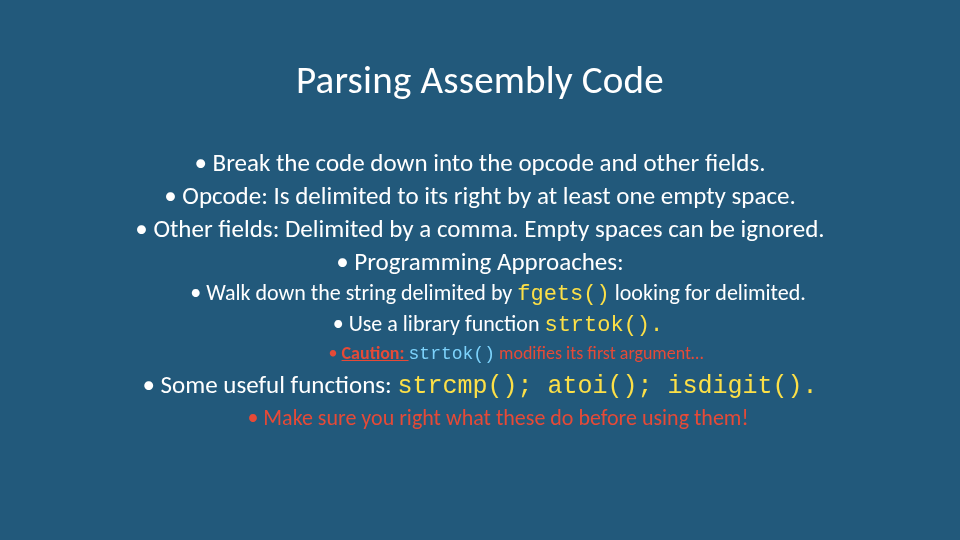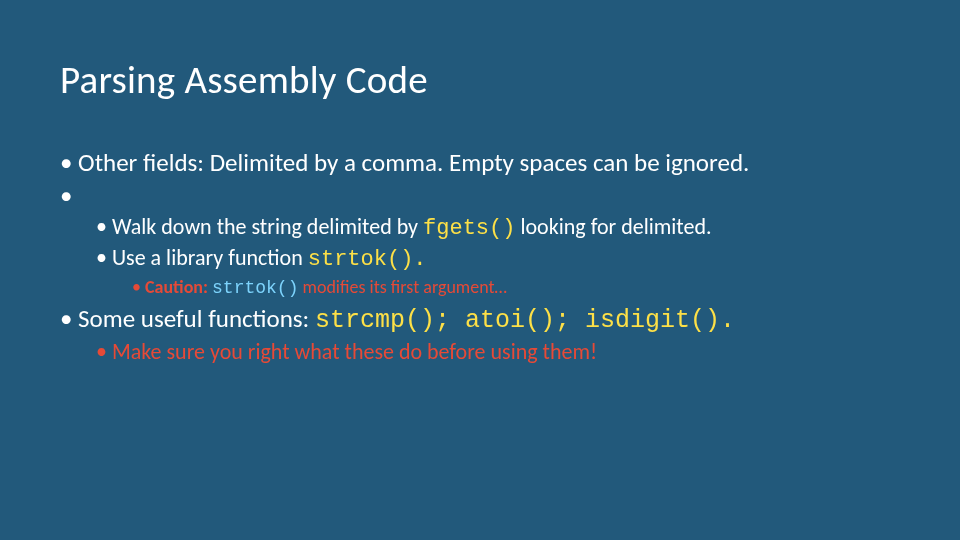--- a/index.html
+++ b/index.html
@@ -1,15 +1,15 @@
 <!DOCTYPE html>
 <html><head>
 <meta charset="utf-8">
 <style>
-  * { margin: 0; padding: 0; box-sizing: border-box; }
+  * { margin: 0; padding: 0; box-sizing: border-box; text-align: center; }
   html, body { width: 960px; height: 540px; overflow: hidden; }
   body {
     background: #22597b;
     font-family: "Segoe UI", "Calibri", Arial, sans-serif;
     color: #ffffff;
     padding: 56px 60px 0 60px;
   }
   .title {
     font-size: 39px;
     font-weight: 400;
@@ -45,30 +45,32 @@
   }
   .lvl3 > li::before {
     content: "• ";
   }
   .code {
     font-family: "Consolas", "Courier New", monospace;
     color: #fde047;
   }
   .warn { color: #e64a37; }
   .warn .code { color: #7dd3fc; }
-  .bold { font-weight: 600; }
+  .bold { font-weight: 600; text-decoration: underline; }
 </style>
 </head>
 <body>
 
 <h1 class="title">Parsing Assembly Code</h1>
 
 <ul class="lvl1">
+  <li><span>Break the code down into the opcode and other fields.</span></li>
+  <li><span>Opcode: Is delimited to its right by at least one empty space.</span></li>
   <li><span>Other fields: Delimited by a comma.  Empty spaces can be ignored.</span></li>
-  <li>
+  <li><span>Programming Approaches:</span>
     <ul class="lvl2">
       <li><span>Walk down the string delimited by </span><span class="code">fgets()</span><span> looking for delimited.</span></li>
       <li><span>Use a library function </span><span class="code">strtok().</span>
         <ul class="lvl3">
           <li class="warn"><span class="bold">Caution: </span><span class="code">strtok()</span><span>  modifies its first argument…</span></li>
         </ul>
       </li>
     </ul>
   </li>
   <li><span>Some useful functions: </span><span class="code">strcmp(); atoi(); isdigit().</span>

